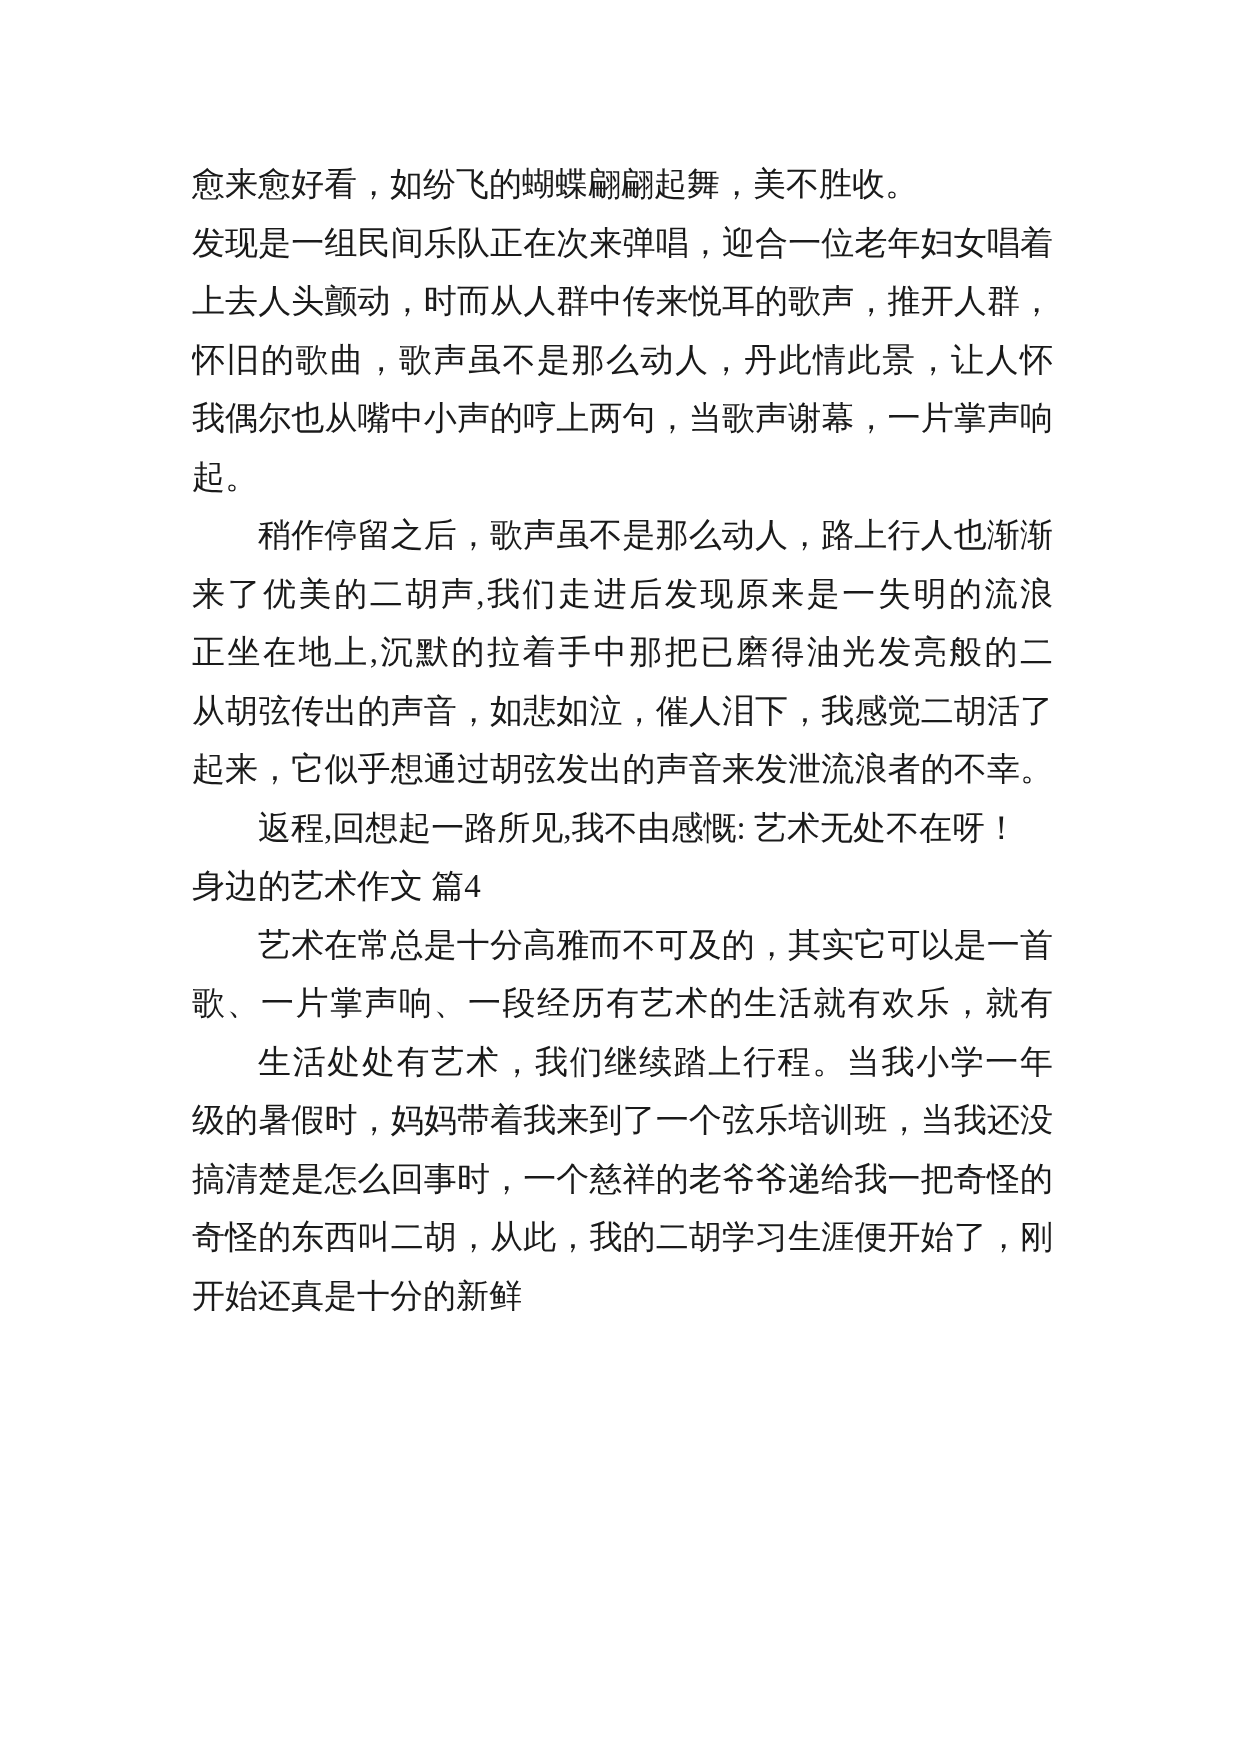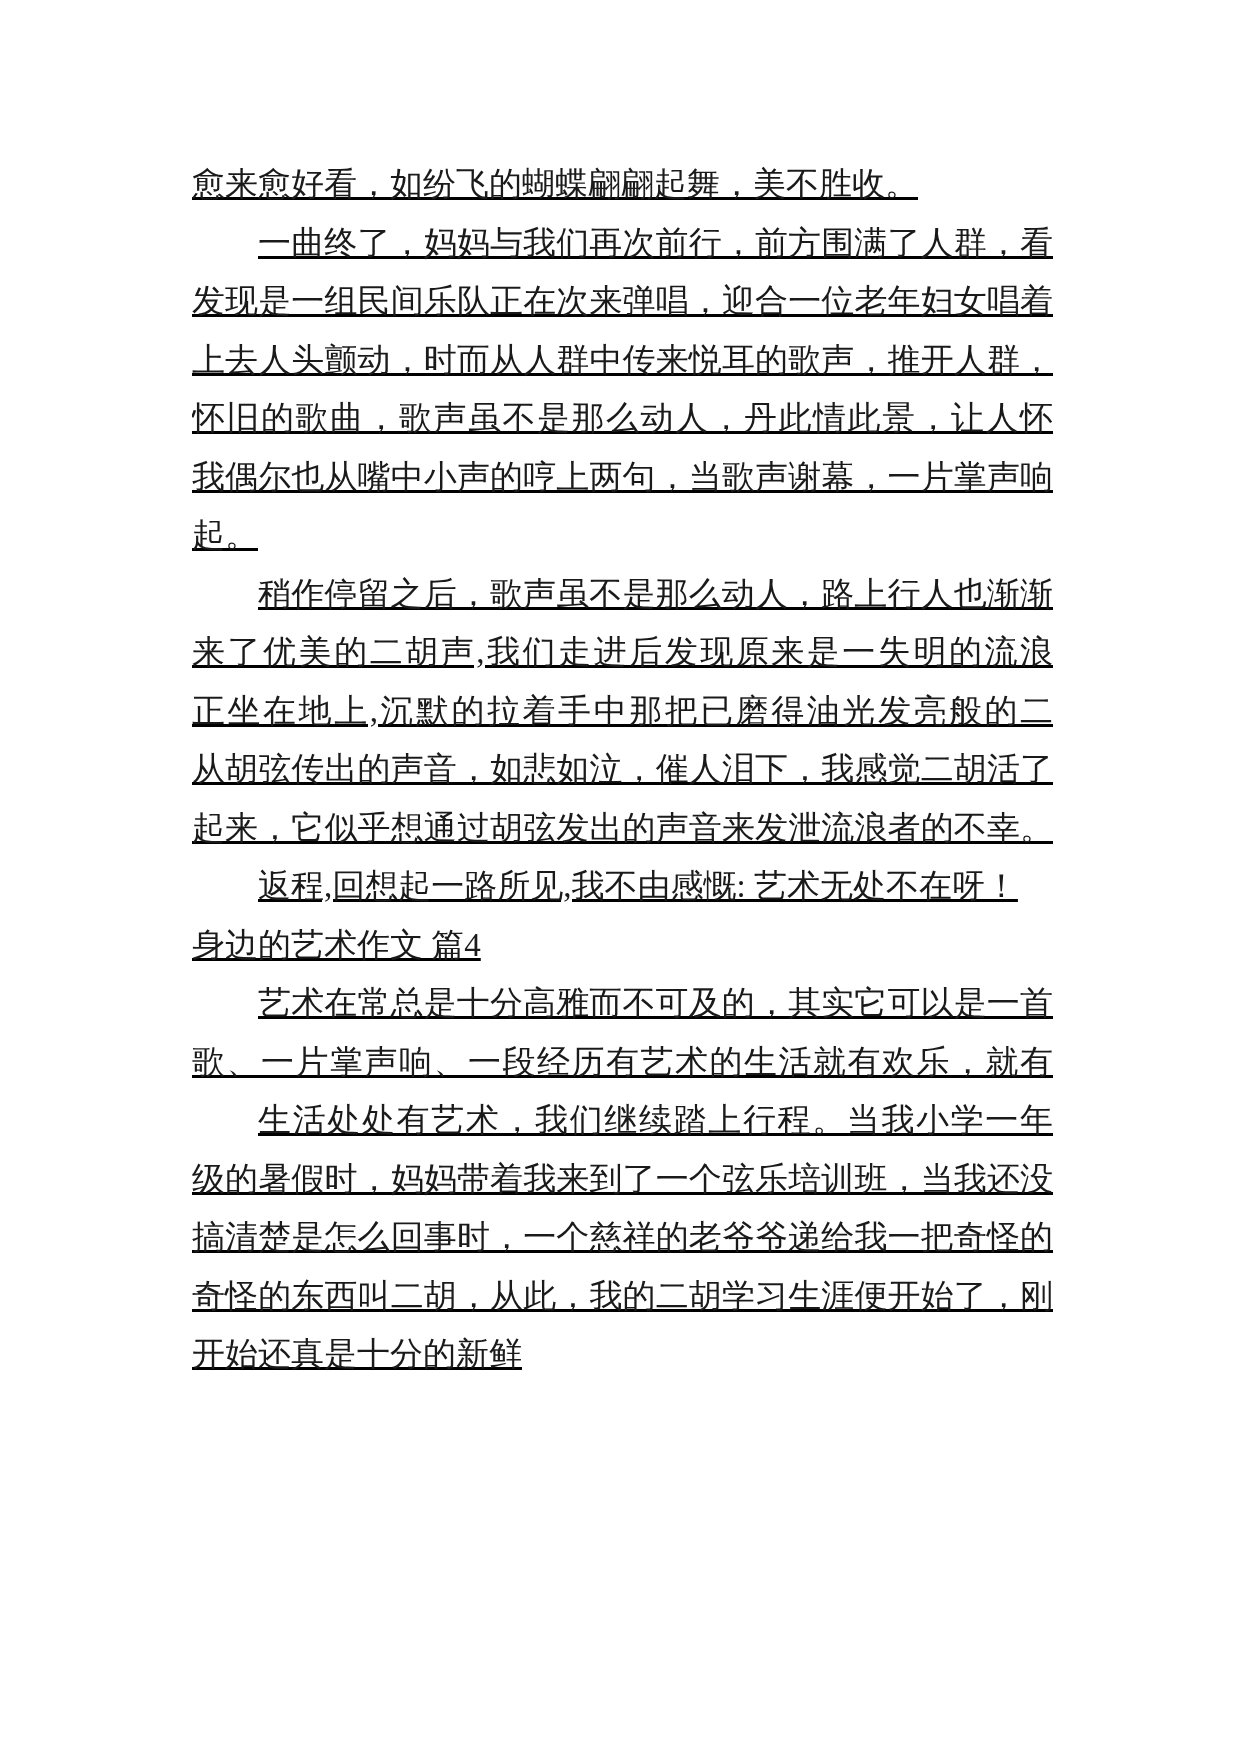--- a/index.html
+++ b/index.html
@@ -14,21 +14,20 @@
   }
   .page {
     box-sizing: border-box;
     width: 1241px;
     height: 1754px;
     padding: 155px 188px 0 192px;
     background: #ffffff;
   }
   .textblock {
     width: 100%;
-    text-decoration: underline;
   }
   .line {
     font-family: "Liberation Serif", "DejaVu Serif", serif;
     font-weight: normal;
     font-size: 33px;
     line-height: 58.5px;
     height: 58.5px;
     color: #1a1a1a;
     overflow: hidden;
     text-align: left;
@@ -41,21 +40,20 @@
   .line.indent {
     text-indent: 66px;
   }
 </style>
 </head>
 <body>
 
 <div class="page">
   <div class="textblock">
       <div class="line">愈来愈好看，如纷飞的蝴蝶翩翩起舞，美不胜收。</div>
-      <div class="line fill indent">一曲终了，妈妈与我们再次前行，前方围满了人群，看</div>
       <div class="line fill">发现是一组民间乐队正在次来弹唱，迎合一位老年妇女唱着</div>
       <div class="line fill">上去人头颤动，时而从人群中传来悦耳的歌声，推开人群，</div>
       <div class="line fill">怀旧的歌曲，歌声虽不是那么动人，丹此情此景，让人怀念。</div>
       <div class="line fill">我偶尔也从嘴中小声的哼上两句，当歌声谢幕，一片掌声响</div>
       <div class="line">起。</div>
       <div class="line fill indent">稍作停留之后，歌声虽不是那么动人，路上行人也渐渐稀</div>
       <div class="line fill">来了优美的二胡声,我们走进后发现原来是一失明的流浪汉，</div>
       <div class="line fill">正坐在地上,沉默的拉着手中那把已磨得油光发亮般的二胡。</div>
       <div class="line fill">从胡弦传出的声音，如悲如泣，催人泪下，我感觉二胡活了</div>
       <div class="line fill">起来，它似乎想通过胡弦发出的声音来发泄流浪者的不幸。</div>

